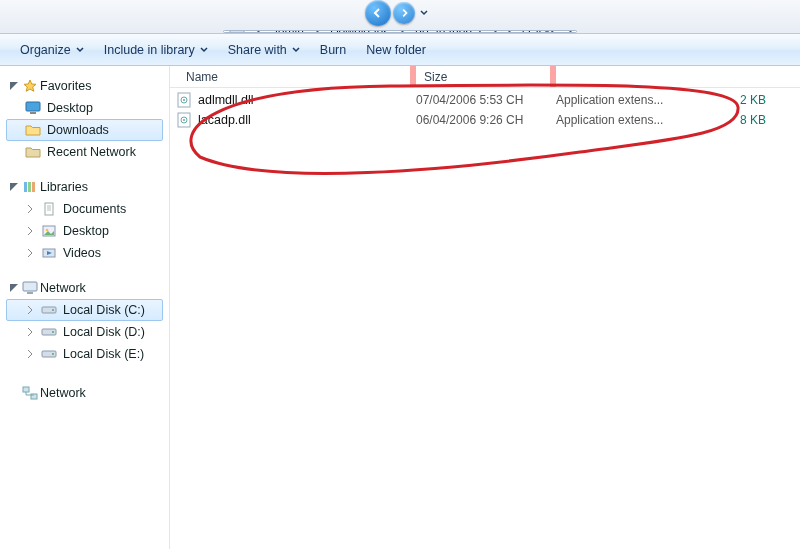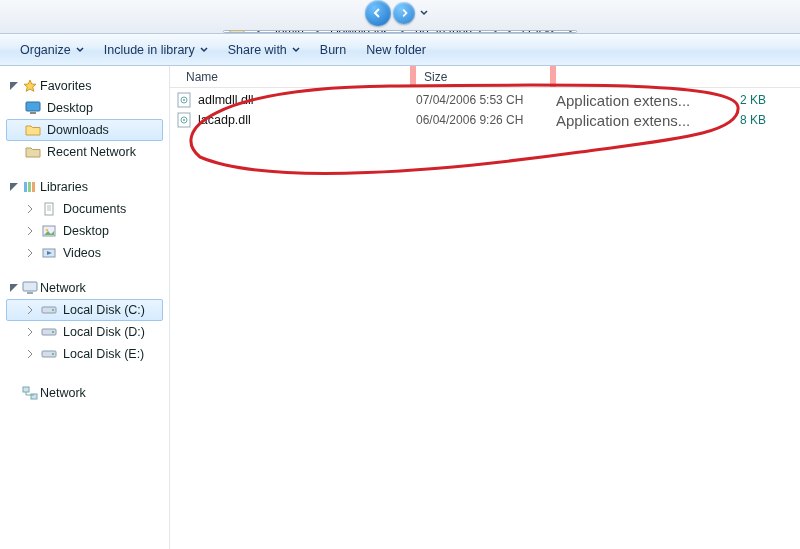--- a/index.html
+++ b/index.html
@@ -41,21 +41,21 @@
   .col-headers { height: 22px; border-bottom: 1px solid #e6e6e6; display: flex; align-items: center; font-size: 12px; color: #345; }
   .col-headers .col { padding: 8px 8px; border-right: 6px solid #fca5a5; height: 100%; display: flex; align-items: center; cursor: pointer; }
   .col.name { width: 246px; padding-left: 16px; }
   .col.date { width: 140px; }
   .col.type { width: 140px; }
   .col.size { width: 90px; text-align: right; justify-content: flex-start; }
   .rows { padding-top: 2px; }
   .row { height: 20px; display: flex; align-items: center; font-size: 12.5px; color: #111; padding-left: 6px; cursor: pointer; }
   .row .cell-name { width: 240px; display: flex; align-items: center; gap: 6px; }
   .row .cell-date { width: 140px; color: #555; font-size: 12px; }
-  .row .cell-type { width: 140px; color: #555; font-size: 15px; }
+  .row .cell-type { width: 140px; color: #555; font-size: 12px; }
   .row .cell-size { width: 90px; color: #0f766e; font-size: 12px; text-align: right; padding-right: 20px; }
   
   
   .annot { position: absolute; pointer-events: none; }
   
   
   svg { display: block; }
 </style>
 </head>
 <body>

